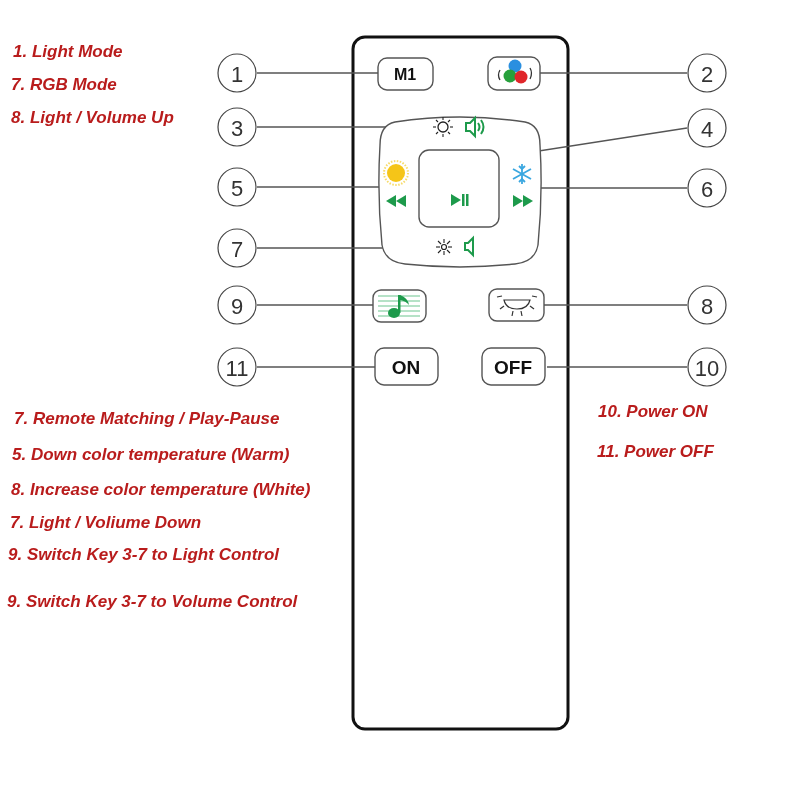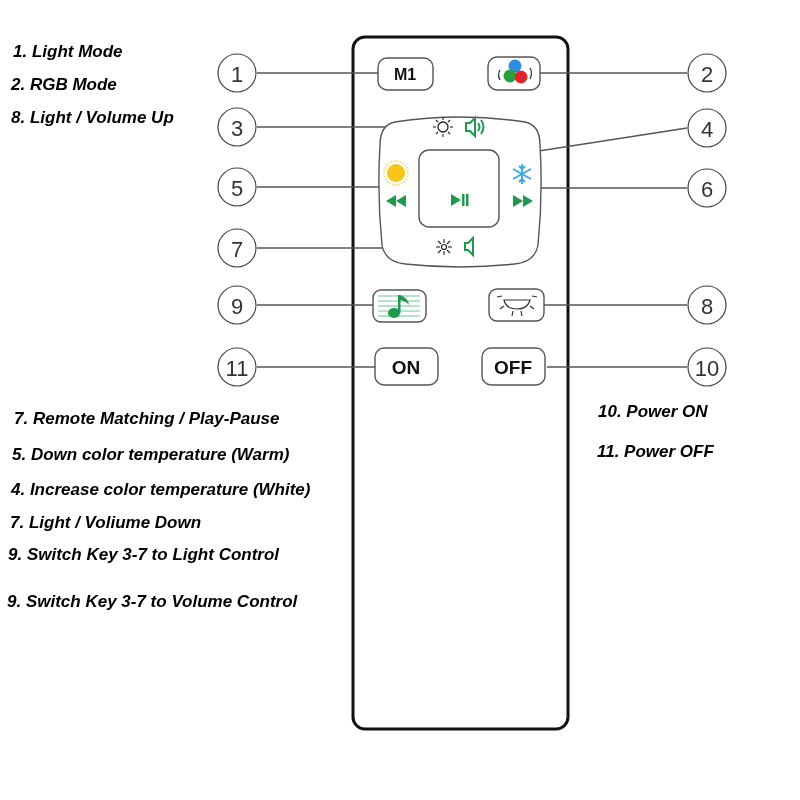--- a/index.html
+++ b/index.html
@@ -1,36 +1,36 @@
 <!DOCTYPE html>
 <html><head>
 <meta charset="utf-8">
 <style>
   html, body { margin:0; padding:0; background:#ffffff; }
   body { width:800px; height:800px; position:relative; overflow:hidden; font-family:"Liberation Sans", sans-serif; }
-  .legend { position:absolute; font-family:"Liberation Sans", sans-serif; font-weight:bold; font-style:italic; font-size:17px; color:#000000; white-space:nowrap; }
+  .legend { position:absolute; font-family:"Liberation Sans", sans-serif; font-weight:bold; font-style:italic; font-size:17px; color:#b91c1c; white-space:nowrap; }
   svg#diagram { position:absolute; left:0; top:0; }
   .callout-circle { fill:#fff; stroke:#444; stroke-width:1.2; }
   .callout-num { font-family:"Liberation Sans", sans-serif; font-size:22px; fill:#333; text-anchor:middle; dominant-baseline:central; }
   .leader { stroke:#555; stroke-width:1.3; fill:none; }
   .btn { fill:#fff; stroke:#555; stroke-width:1.4; }
   .btn-text { font-family:"Liberation Sans", sans-serif; font-weight:bold; fill:#111; text-anchor:middle; dominant-baseline:central; }
   .green { fill:#1d9a4b; }
   .green-s { stroke:#1d9a4b; fill:none; stroke-width:2; }
 </style>
 </head>
 <body>
 
 <div class="legend" style="left:13px;top:42px;">1. Light Mode</div>
-<div class="legend" style="left:11px;top:75px;">2. RGB Mode</div>
+<div class="legend" style="left:11px;top:75px;">7. RGB Mode</div>
 <div class="legend" style="left:11px;top:108px;">8. Light / Volume Up</div>
 
 <div class="legend" style="left:14px;top:409px;">7. Remote Matching / Play-Pause</div>
 <div class="legend" style="left:12px;top:445px;">5. Down color temperature (Warm)</div>
-<div class="legend" style="left:11px;top:480px;">4. Increase color temperature (White)</div>
+<div class="legend" style="left:11px;top:480px;">8. Increase color temperature (White)</div>
 <div class="legend" style="left:10px;top:513px;">7. Light / Voliume Down</div>
 <div class="legend" style="left:8px;top:545px;">9. Switch Key 3-7 to Light Control</div>
 <div class="legend" style="left:7px;top:585px;margin-top:7px;">9. Switch Key 3-7 to Volume Control</div>
 
 <div class="legend" style="left:598px;top:402px;">10. Power ON</div>
 <div class="legend" style="left:597px;top:442px;">11. Power OFF</div>
 
 <svg id="diagram" width="800" height="800" viewBox="0 0 800 800">
 
   <rect x="353" y="37" width="215" height="692" rx="12" ry="12" fill="#fff" stroke="#111" stroke-width="3"></rect>

